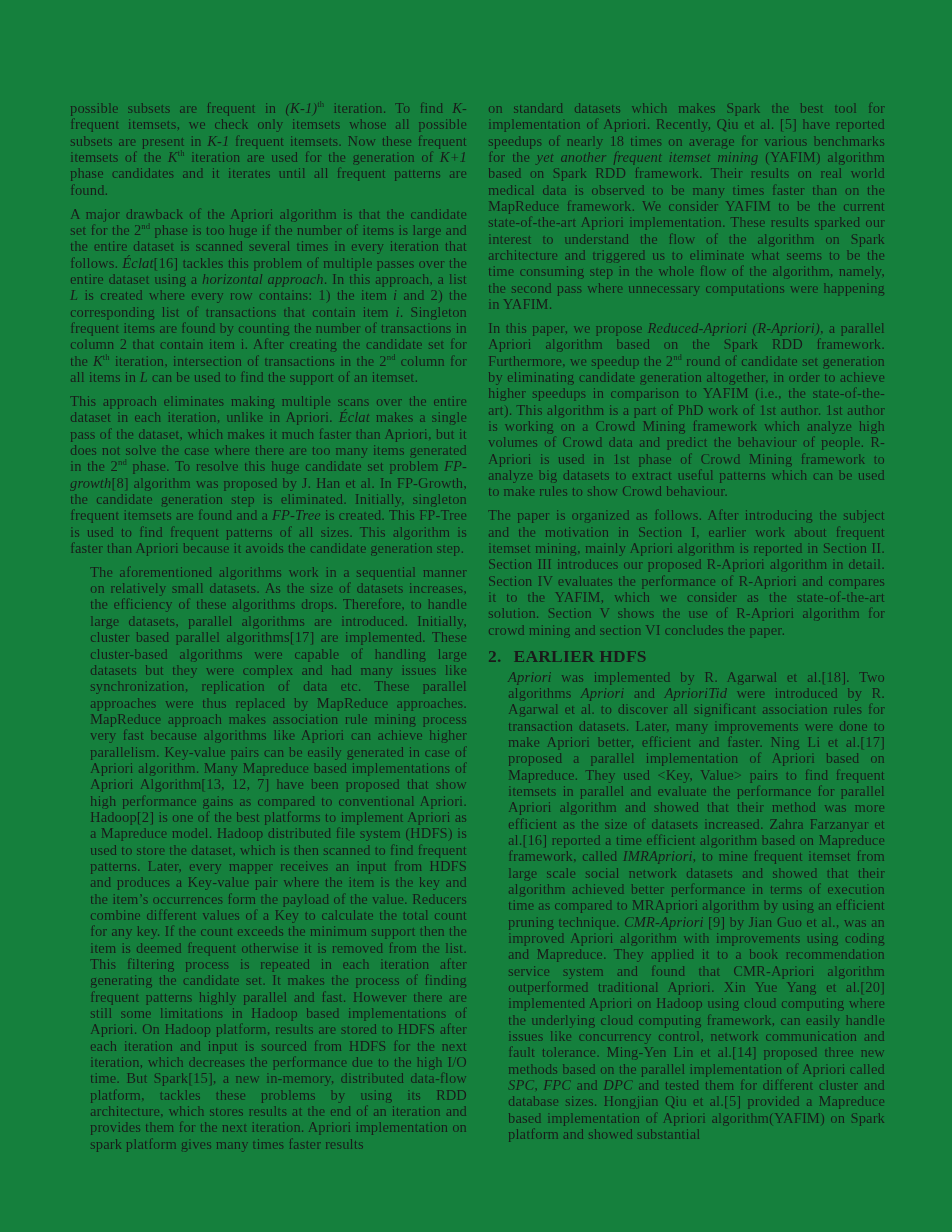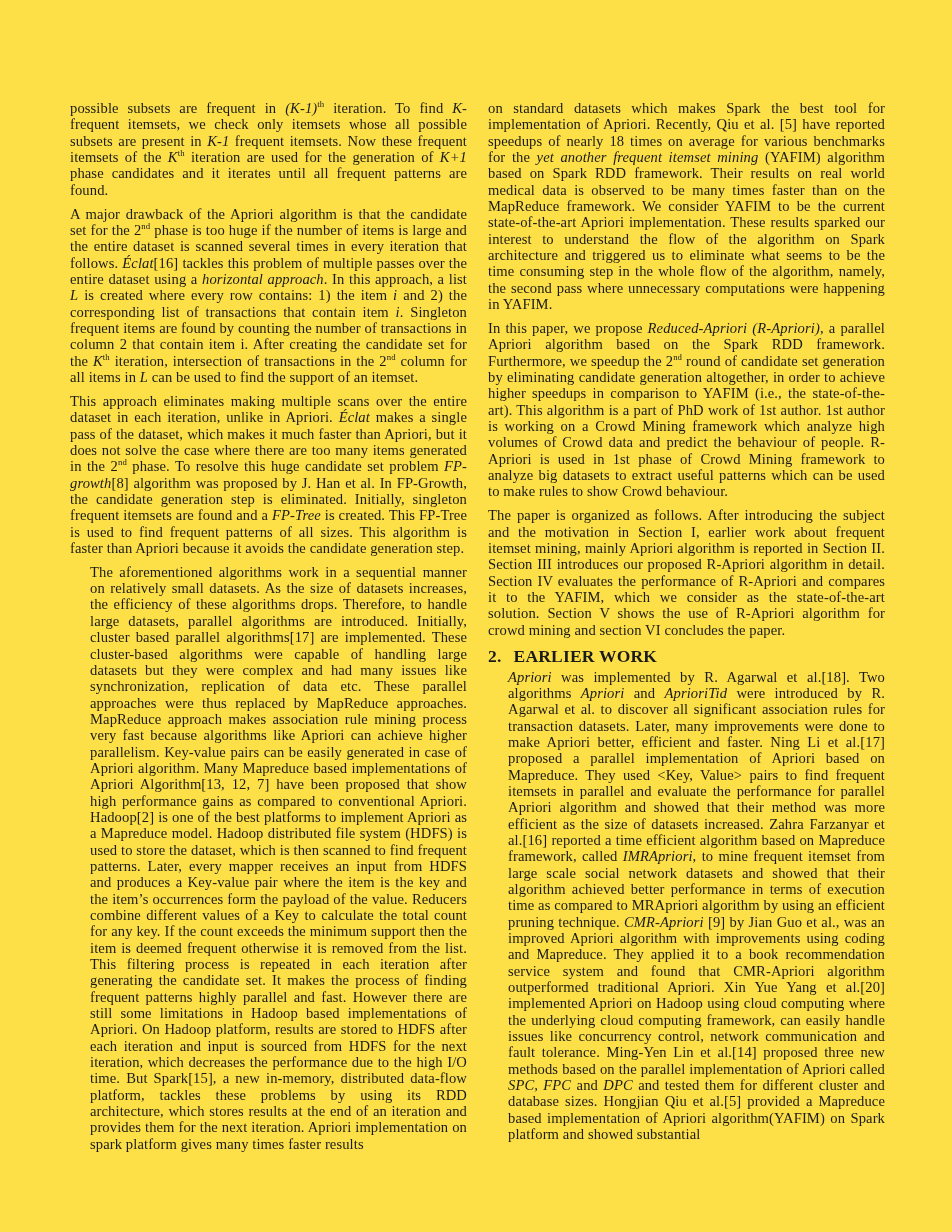--- a/index.html
+++ b/index.html
@@ -50,29 +50,29 @@
     letter-spacing: 0.2px;
   }
   h2.section-heading .heading-num {
     display: inline-block;
     margin-right: 12px;
   }
 </style>
 </head>
 <body>
 
-<div class="page" style="background: #fde047; color: rgb(26, 26, 26);">
+<div class="page" style="background: #15803d; color: rgb(26, 26, 26);">
   <main class="content">
     <section class="col">
         <p class="para"><span>possible subsets are frequent in </span><i>(K-1)</i><sup>th</sup><span> iteration. To find </span><i>K-</i><span>frequent itemsets, we check only itemsets whose all possible subsets are present in </span><i>K-1</i><span> frequent itemsets. Now these frequent itemsets of the </span><i>K</i><sup>th</sup><span> iteration are used for the generation of </span><i>K+1</i><span> phase candidates and it iterates until all frequent patterns are found.</span></p>
         <p class="para"><span>A major drawback of the Apriori algorithm is that the candidate set for the 2</span><sup>nd</sup><span> phase is too huge if the number of items is large and the entire dataset is scanned several times in every iteration that follows. </span><i>Éclat</i><span>[16] tackles this problem of multiple passes over the entire dataset using a </span><i>horizontal approach</i><span>. In this approach, a list </span><i>L</i><span> is created where every row contains: 1) the item </span><i>i</i><span> and 2) the corresponding list of transactions that contain item </span><i>i</i><span>. Singleton frequent items are found by counting the number of transactions in column 2 that contain item i. After creating the candidate set for the </span><i>K</i><sup>th</sup><span> iteration, intersection of transactions in the 2</span><sup>nd</sup><span> column for all items in </span><i>L</i><span> can be used to find the support of an itemset.</span></p>
         <p class="para"><span>This approach eliminates making multiple scans over the entire dataset in each iteration, unlike in Apriori. </span><i>Éclat</i><span> makes a single pass of the dataset, which makes it much faster than Apriori, but it does not solve the case where there are too many items generated in the 2</span><sup>nd</sup><span> phase. To resolve this huge candidate set problem </span><i>FP-growth</i><span>[8] algorithm was proposed by J. Han et al. In FP-Growth, the candidate generation step is eliminated. Initially, singleton frequent itemsets are found and a </span><i>FP-Tree</i><span> is created. This FP-Tree is used to find frequent patterns of all sizes. This algorithm is faster than Apriori because it avoids the candidate generation step.</span></p>
         <p class="para"><span>The aforementioned algorithms work in a sequential manner on relatively small datasets. As the size of datasets increases, the efficiency of these algorithms drops. Therefore, to handle large datasets, parallel algorithms are introduced. Initially, cluster based parallel algorithms[17] are implemented. These cluster-based algorithms were capable of handling large datasets but they were complex and had many issues like synchronization, replication of data etc. These parallel approaches were thus replaced by MapReduce approaches. MapReduce approach makes association rule mining process very fast because algorithms like Apriori can achieve higher parallelism. Key-value pairs can be easily generated in case of Apriori algorithm. Many Mapreduce based implementations of Apriori Algorithm[13, 12, 7] have been proposed that show high performance gains as compared to conventional Apriori. Hadoop[2] is one of the best platforms to implement Apriori as a Mapreduce model. Hadoop distributed file system (HDFS) is used to store the dataset, which is then scanned to find frequent patterns. Later, every mapper receives an input from HDFS and produces a Key-value pair where the item is the key and the item’s occurrences form the payload of the value. Reducers combine different values of a Key to calculate the total count for any key. If the count exceeds the minimum support then the item is deemed frequent otherwise it is removed from the list. This filtering process is repeated in each iteration after generating the candidate set. It makes the process of finding frequent patterns highly parallel and fast. However there are still some limitations in Hadoop based implementations of Apriori. On Hadoop platform, results are stored to HDFS after each iteration and input is sourced from HDFS for the next iteration, which decreases the performance due to the high I/O time. But Spark[15], a new in-memory, distributed data-flow platform, tackles these problems by using its RDD architecture, which stores results at the end of an iteration and provides them for the next iteration. Apriori implementation on spark platform gives many times faster results</span></p>
       </section>
     <section class="col">
         <p class="para"><span>on standard datasets which makes Spark the best tool for implementation of Apriori. Recently, Qiu et al. [5] have reported speedups of nearly 18 times on average for various benchmarks for the </span><i>yet another frequent itemset mining</i><span> (YAFIM) algorithm based on Spark RDD framework. Their results on real world medical data is observed to be many times faster than on the MapReduce framework. We consider YAFIM to be the current state-of-the-art Apriori implementation. These results sparked our interest to understand the flow of the algorithm on Spark architecture and triggered us to eliminate what seems to be the time consuming step in the whole flow of the algorithm, namely, the second pass where unnecessary computations were happening in YAFIM.</span></p>
         <p class="para"><span>In this paper, we propose </span><i>Reduced-Apriori (R-Apriori)</i><span>, a parallel Apriori algorithm based on the Spark RDD framework. Furthermore, we speedup the 2</span><sup>nd</sup><span> round of candidate set generation by eliminating candidate generation altogether, in order to achieve higher speedups in comparison to YAFIM (i.e., the state-of-the-art). This algorithm is a part of PhD work of 1st author. 1st author is working on a Crowd Mining framework which analyze high volumes of Crowd data and predict the behaviour of people. R-Apriori is used in 1st phase of Crowd Mining framework to analyze big datasets to extract useful patterns which can be used to make rules to show Crowd behaviour.</span></p>
         <p class="para"><span>The paper is organized as follows. After introducing the subject and the motivation in Section I, earlier work about frequent itemset mining, mainly Apriori algorithm is reported in Section II. Section III introduces our proposed R-Apriori algorithm in detail. Section IV evaluates the performance of R-Apriori and compares it to the YAFIM, which we consider as the state-of-the-art solution. Section V shows the use of R-Apriori algorithm for crowd mining and section VI concludes the paper.</span></p>
-        <h2 class="section-heading"><span class="heading-num">2.</span><span>EARLIER WORK</span></h2>
+        <h2 class="section-heading"><span class="heading-num">2.</span><span>EARLIER HDFS</span></h2>
         <p class="para"><i>Apriori</i><span> was implemented by R. Agarwal et al.[18]. Two algorithms </span><i>Apriori</i><span> and </span><i>AprioriTid</i><span> were introduced by R. Agarwal et al. to discover all significant association rules for transaction datasets. Later, many improvements were done to make Apriori better, efficient and faster. Ning Li et al.[17] proposed a parallel implementation of Apriori based on Mapreduce. They used &lt;Key, Value&gt; pairs to find frequent itemsets in parallel and evaluate the performance for parallel Apriori algorithm and showed that their method was more efficient as the size of datasets increased. Zahra Farzanyar et al.[16] reported a time efficient algorithm based on Mapreduce framework, called </span><i>IMRApriori</i><span>, to mine frequent itemset from large scale social network datasets and showed that their algorithm achieved better performance in terms of execution time as compared to MRApriori algorithm by using an efficient pruning technique. </span><i>CMR-Apriori</i><span> [9] by Jian Guo et al., was an improved Apriori algorithm with improvements using coding and Mapreduce. They applied it to a book recommendation service system and found that CMR-Apriori algorithm outperformed traditional Apriori. Xin Yue Yang et al.[20] implemented Apriori on Hadoop using cloud computing where the underlying cloud computing framework, can easily handle issues like concurrency control, network communication and fault tolerance. Ming-Yen Lin et al.[14] proposed three new methods based on the parallel implementation of Apriori called </span><i>SPC, FPC</i><span> and </span><i>DPC</i><span> and tested them for different cluster and database sizes. Hongjian Qiu et al.[5] provided a Mapreduce based implementation of Apriori algorithm(YAFIM) on Spark platform and showed substantial</span></p>
       </section>
   </main>
 </div>
 
 </body></html>

